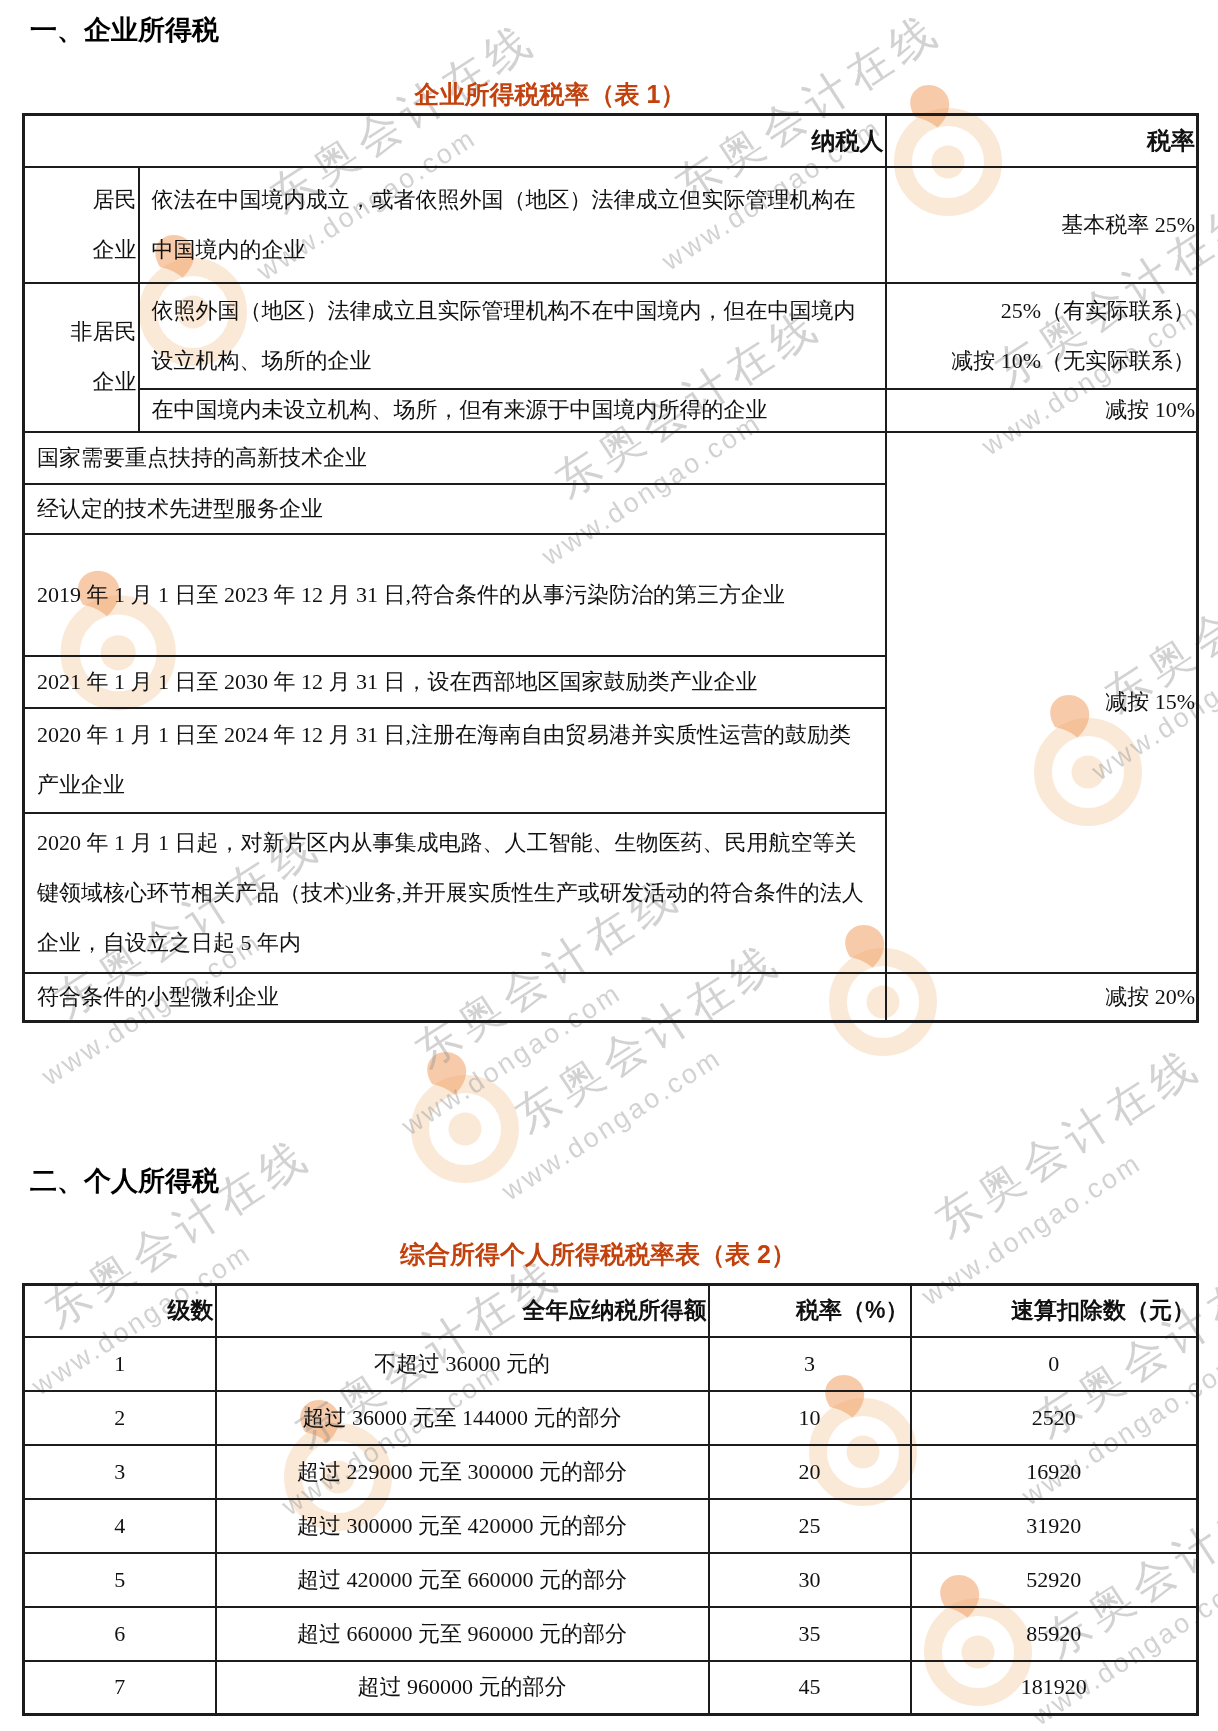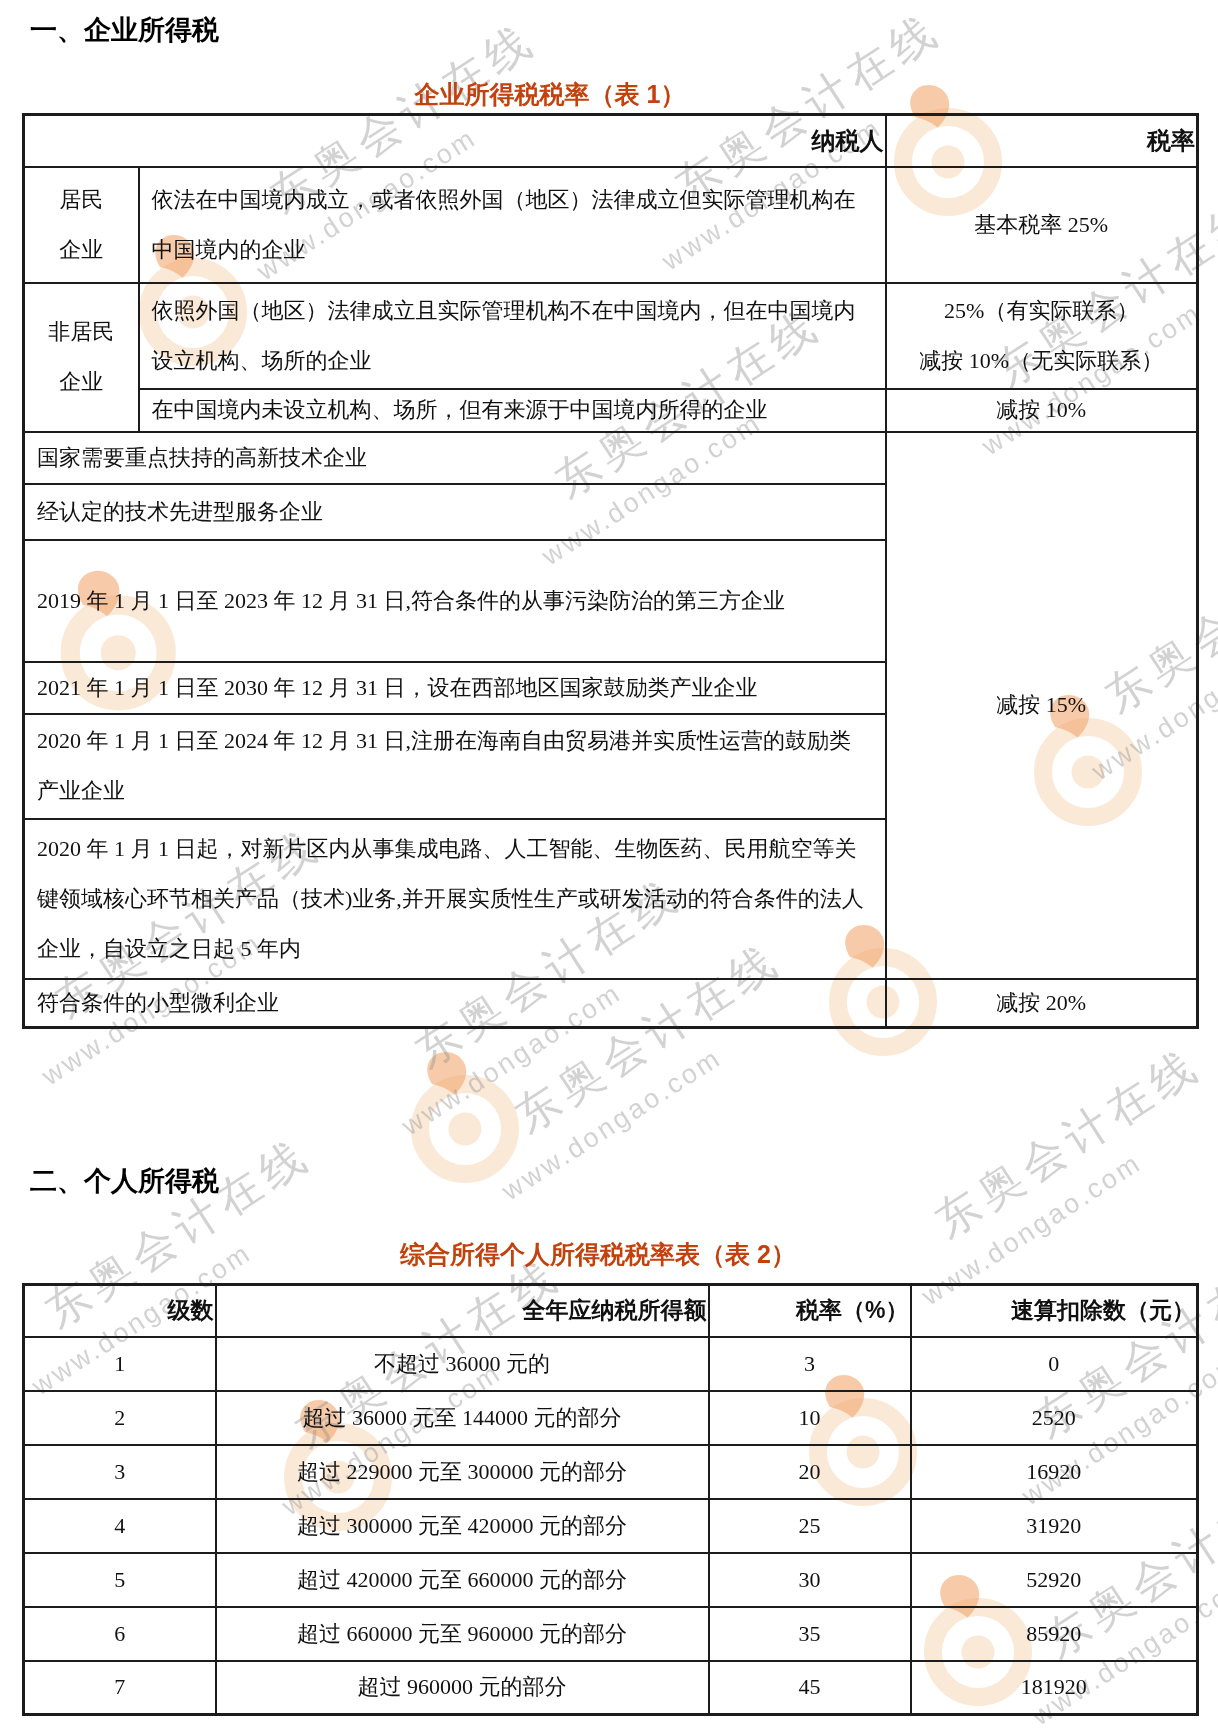--- a/index.html
+++ b/index.html
@@ -77,21 +77,21 @@
     font-weight: 400;
     background: transparent;
     overflow: hidden;
   }
   table.doc th {
     font-family: "Liberation Sans", sans-serif;
     font-weight: 700;
     font-size: 24px;
     text-align: right;
   }
-  .c    { text-align: center; }
+  .c    { text-align: right; }
   .desc { text-align: left; padding: 0 12px; }
   .tall { line-height: 50px; }
   .pre  { white-space: pre-line; }
 
   #table2 td { text-align: center; }
   #table2 th { font-size: 23px; margin-top: 44px; }
 </style>
 </head>
 <body>
 
@@ -217,21 +217,21 @@
 减按 10%（无实际联系）</td>
     </tr>
     <tr style="height:43px">
       <td class="desc">在中国境内未设立机构、场所，但有来源于中国境内所得的企业</td>
       <td class="c">减按 10%</td>
     </tr>
     <tr style="height:52px">
       <td class="desc" colspan="2">国家需要重点扶持的高新技术企业</td>
       <td class="c" rowspan="6">减按 15%</td>
     </tr>
-    <tr style="height:56px">
+    <tr style="height:50px">
       <td class="desc" colspan="2">经认定的技术先进型服务企业</td>
     </tr>
     <tr style="height:122px">
       <td class="desc tall" colspan="2">2019 年 1 月 1 日至 2023 年 12 月 31 日,符合条件的从事污染防治的第三方企业</td>
     </tr>
     <tr style="height:52px">
       <td class="desc" colspan="2">2021 年 1 月 1 日至 2030 年 12 月 31 日，设在西部地区国家鼓励类产业企业</td>
     </tr>
     <tr style="height:105px">
       <td class="desc tall" colspan="2">2020 年 1 月 1 日至 2024 年 12 月 31 日,注册在海南自由贸易港并实质性运营的鼓励类产业企业</td>

